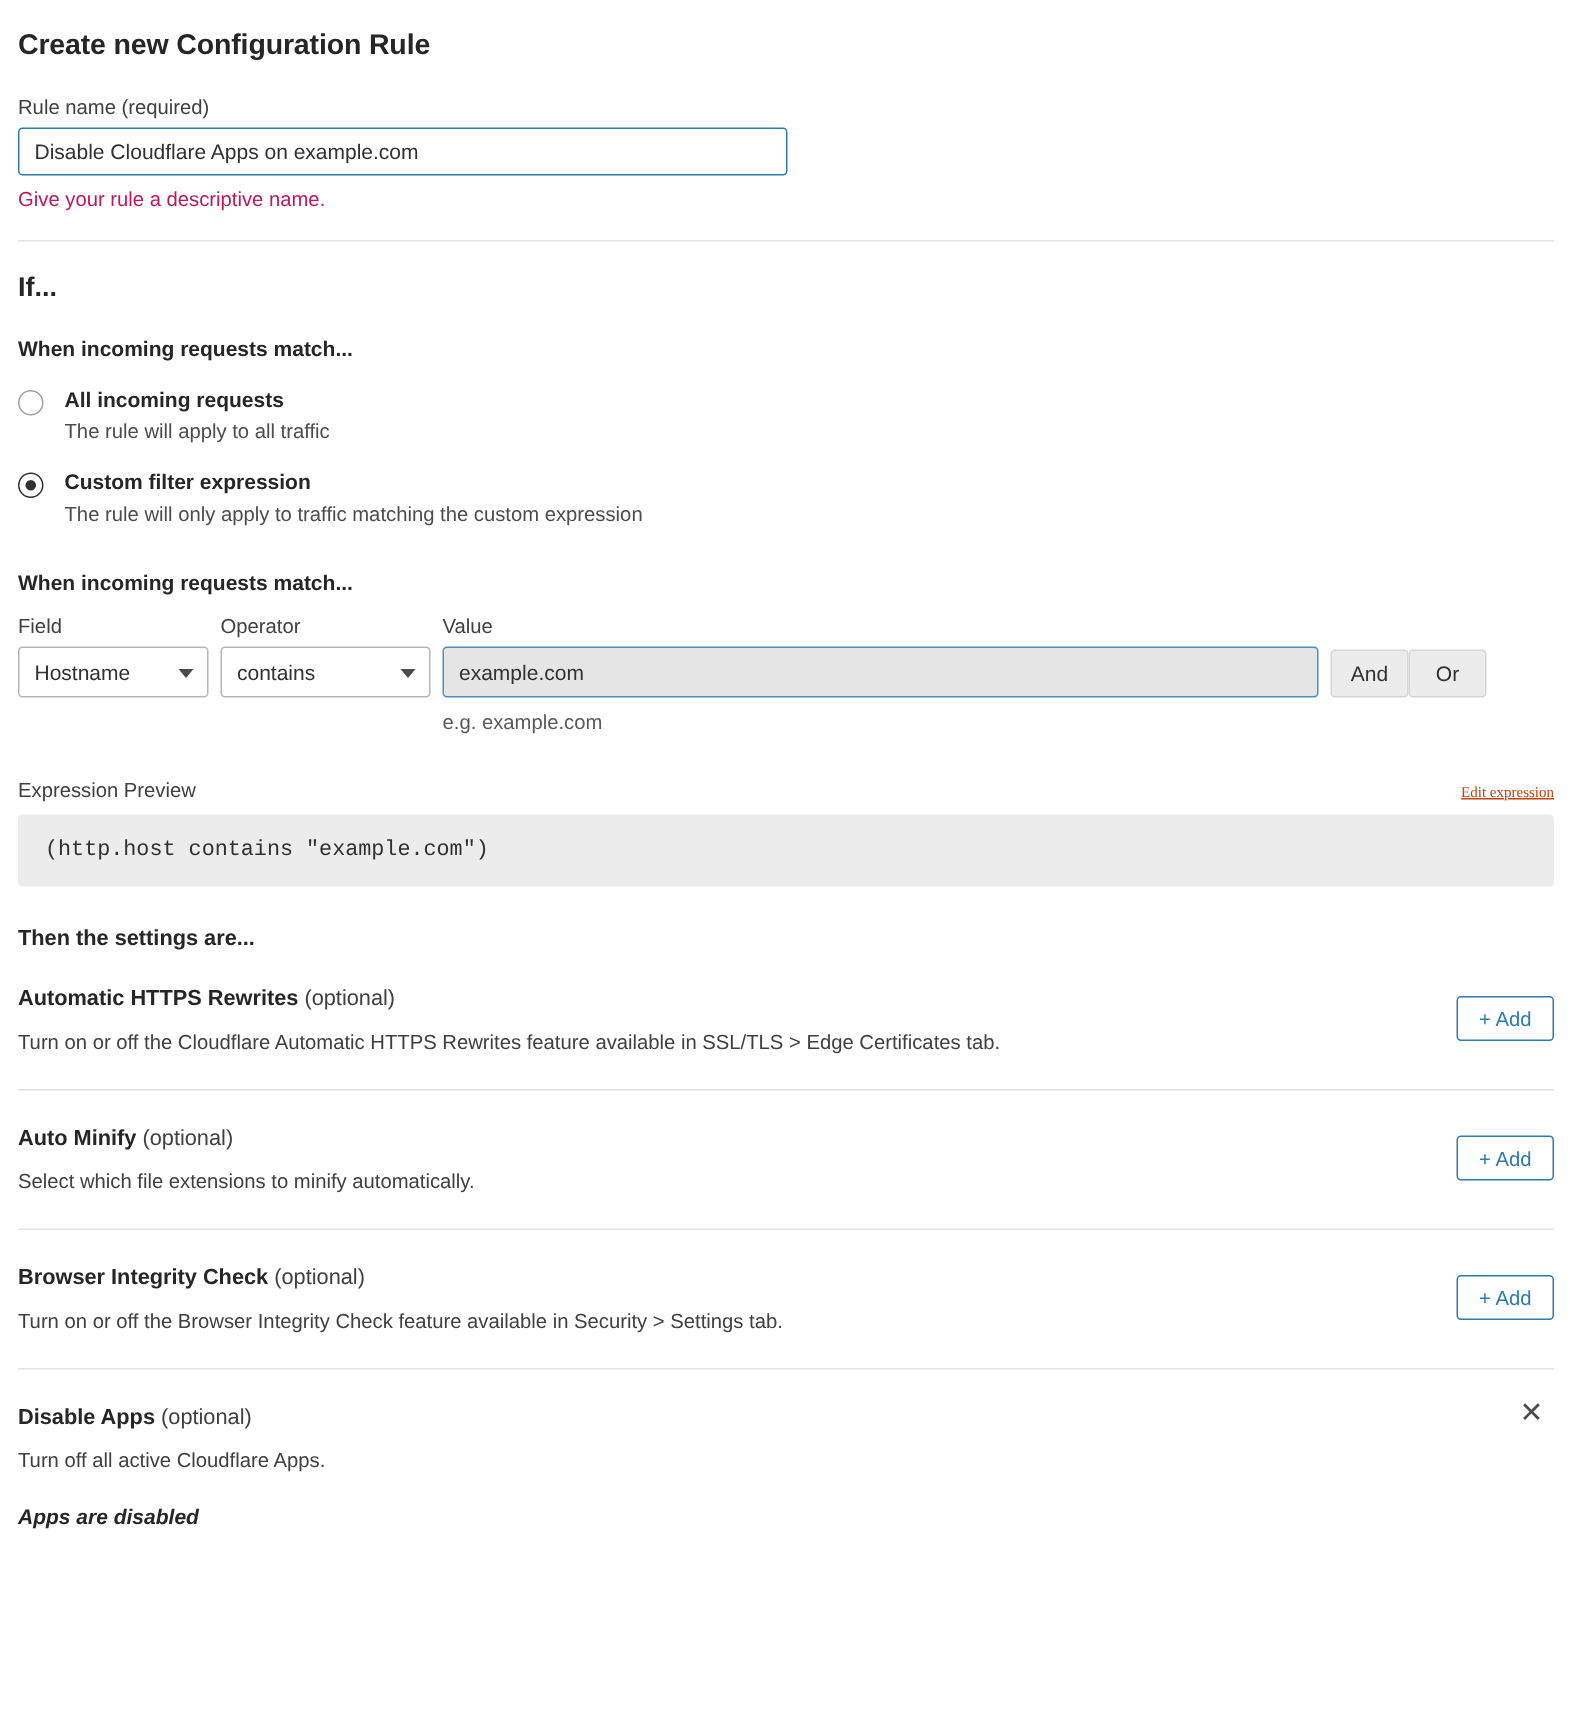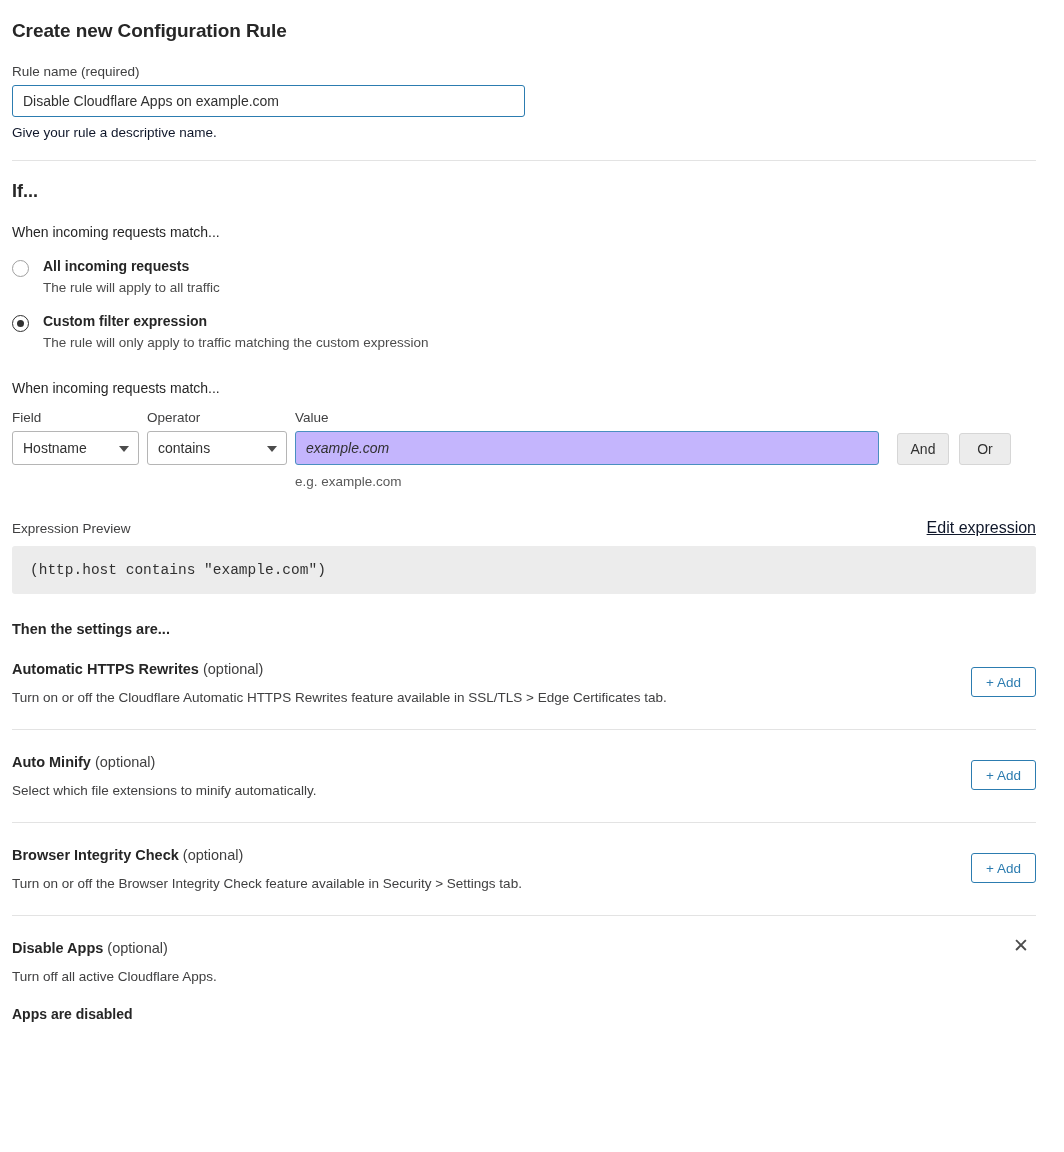--- a/index.html
+++ b/index.html
@@ -40,38 +40,38 @@
     padding: 4px 10px;
     font-size: 14px;
     font-family: "Liberation Sans", sans-serif;
     color: #313131;
     background: #fff;
     outline: none;
     display: block;
   }
   .helper-text {
     font-size: 13.5px;
-    color: #0f172a;
+    color: #be185d;
     margin-top: 8px;
   }
   .divider {
     border: 0;
     border-top: 1px solid #e3e3e3;
     margin: 20px 0 0 0;
     width: 1024px;
   }
   .section-title-if {
     font-size: 18px;
     font-weight: bold;
     color: #262626;
     margin: 20px 0 0 0;
   }
   .subhead {
     font-size: 14px;
-    font-weight: normal;
+    font-weight: bold;
     color: #262626;
     margin: 22px 0 0 0;
   }
   .radio-row {
     display: flex;
     align-items: flex-start;
     margin-top: 18px;
   }
   .radio {
     width: 17px;
@@ -143,63 +143,62 @@
     border-top: 6px solid #4c4c4c;
   }
   .select-field { width: 127px; }
   .select-op { width: 140px; }
   .value-col { width: 584px; }
   .value-input {
     width: 584px;
     height: 34px;
     border: 1px solid #4a8fc0;
     border-radius: 3px;
-    background: #c4b5fd;
+    background: #e5e5e5;
     padding: 4px 10px;
     font-size: 14px;
     font-family: "Liberation Sans", sans-serif;
     color: #313131;
     outline: none;
-    font-style: italic;
   }
   .value-hint {
     font-size: 13.5px;
     color: #595959;
     margin-top: 9px;
   }
   .btn-and-or {
     height: 32px;
     min-width: 52px;
     border: 1px solid #d6d6d6;
     border-radius: 3px;
     background: #ececec;
     color: #313131;
     font-size: 14px;
     font-family: "Liberation Sans", sans-serif;
     margin-top: 23px;
-    margin-left: 10px;
     cursor: pointer;
     padding: 0 12px;
   }
   .preview-head {
     display: flex;
     justify-content: space-between;
     align-items: baseline;
     margin-top: 30px;
     width: 1024px;
   }
   .preview-label {
     font-size: 13.5px;
     color: #404041;
   }
   .edit-expression {
-    font-size: 16px;
-    color: #0f172a;
+    font-size: 10px;
+    color: #c2410c;
     text-decoration: underline;
     cursor: pointer;
+    font-family: Liberation Serif, serif;
   }
   .preview-box {
     width: 1024px;
     background: #ececec;
     border-radius: 3px;
     padding: 16px 18px;
     margin-top: 9px;
     font-family: "Liberation Mono", monospace;
     font-size: 14.5px;
     color: #313131;
@@ -258,20 +257,21 @@
     border: 0;
     border-top: 1px solid #e3e3e3;
     margin: 24px 0 0 0;
     width: 1024px;
   }
   .apps-status {
     font-size: 14px;
     font-weight: bold;
     color: #262626;
     margin-top: 22px;
+    font-style: italic;
   }
 </style>
 </head>
 <body>
 
 <div class="page">
 
   <div class="page-title">Create new Configuration Rule</div>
 
   <div class="field-label">Rule name (required)</div>

